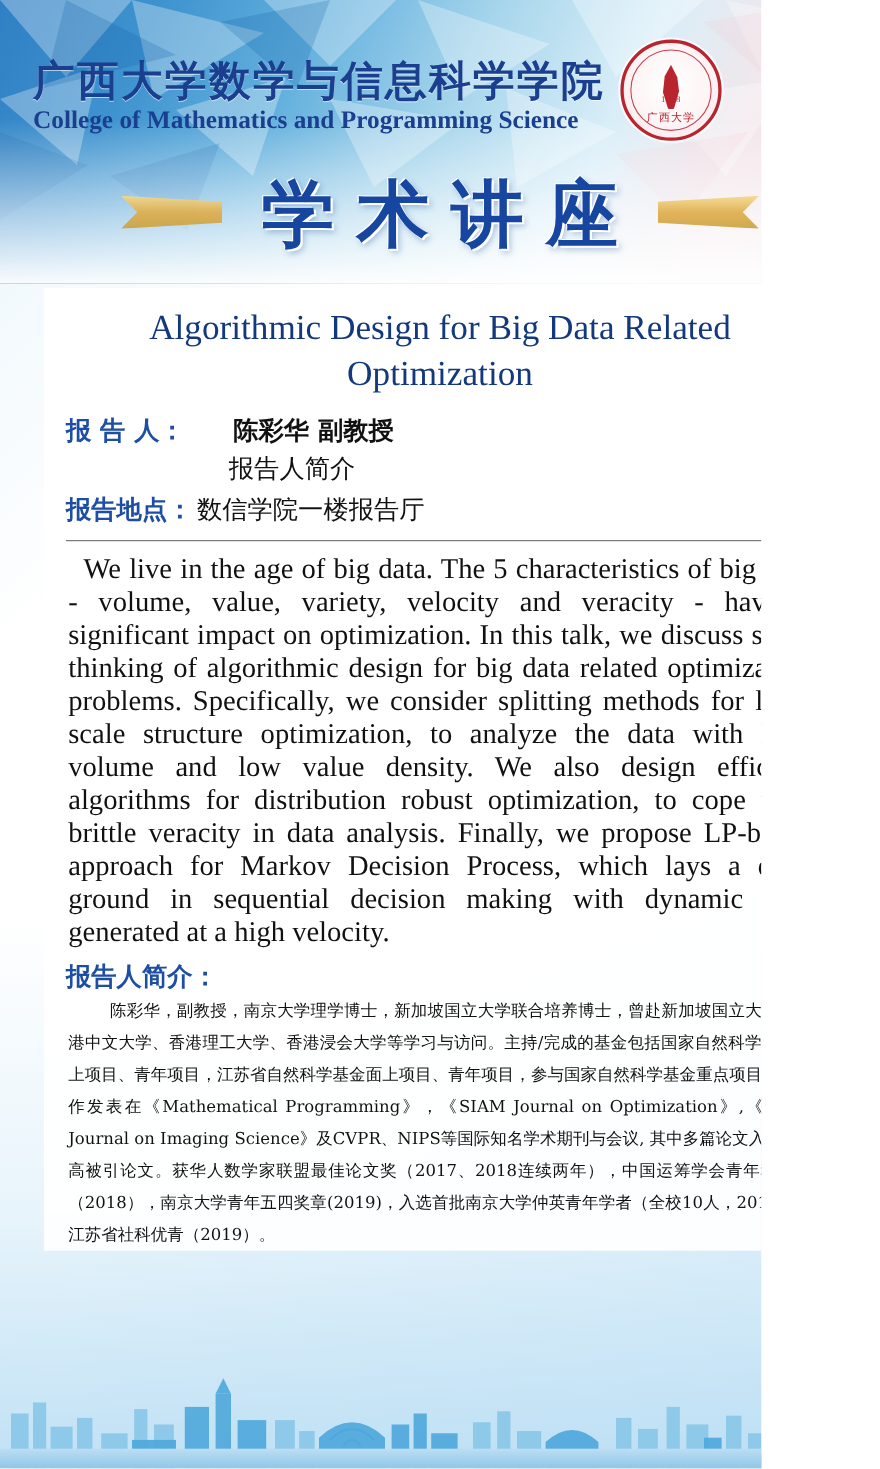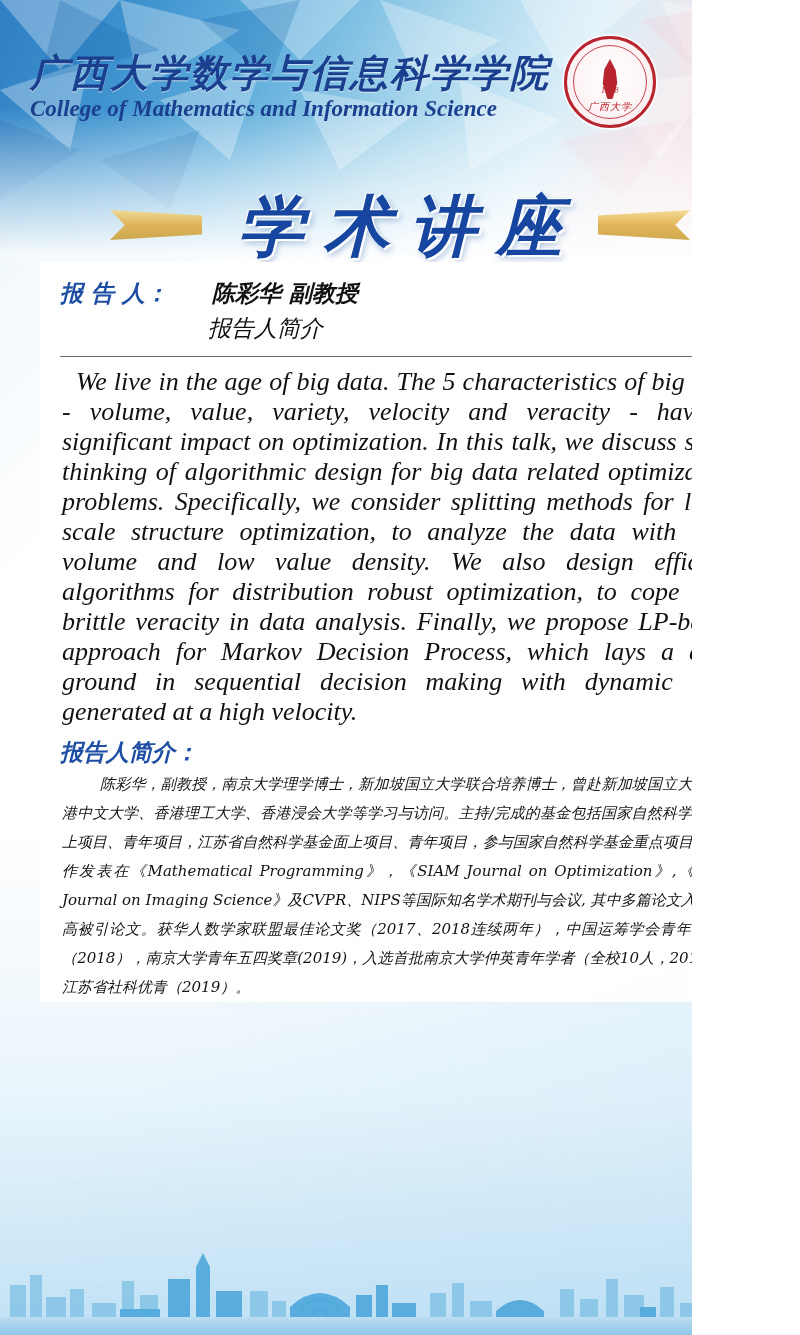--- a/index.html
+++ b/index.html
@@ -13,21 +13,20 @@
     background: #ffffff;
   }
   .poster {
     position: relative;
     width: 692px;
     height: 1335px;
     background:
       linear-gradient(180deg, rgba(255,255,255,0.0) 62%, rgba(214,236,248,0.55) 82%, rgba(182,220,243,0.85) 100%),
       linear-gradient(135deg, #e8f4fb 0%, #ffffff 30%, #ffffff 60%, #dfeffa 100%);
     overflow: hidden;
-    font-style: italic;
   }
 
   
   .header-band {
     position: absolute;
     top: 0; left: 0;
     width: 800px; height: 258px;
     background:
       linear-gradient(115deg, #2f7fc4 0%, #3e93cf 16%, #63b0dd 32%, #a8d6ec 50%, #d9eef8 66%, #f3e6ea 80%, #f6dfe6 100%);
     overflow: hidden;
@@ -105,21 +104,20 @@
     letter-spacing: 1px;
     text-align: center;
   }
 
   
   .banner {
     position: absolute;
     left: 0; top: 150px;
     width: 800px;
     text-align: center;
-    margin-top: 32px;
   }
   .banner-text {
     display: inline-block;
     font-family: "DejaVu Serif", serif;
     font-weight: bold;
     font-size: 66px;
     letter-spacing: 20px;
     color: #1746a0;
     text-shadow:
       2px 2px 0 #ffffff,
@@ -256,46 +254,51 @@
       <g opacity="0.20" fill="#f3c6d2">
         <polygon points="640,20 760,0 720,90"></polygon>
         <polygon points="700,100 800,80 800,170"></polygon>
         <polygon points="560,140 680,120 620,200"></polygon>
       </g>
     </svg>
     <div class="band-fade"></div>
   </div>
 
   <div class="school-cn">广西大学数学与信息科学学院</div>
-  <div class="school-en">College of Mathematics and Information Science</div>
+  <div class="school-en">College of Mathematics and Programming Science</div>
 
   <div class="emblem">
     <div class="ring"></div>
     <div class="flame"></div>
     <div class="year">1928</div>
     <div class="cn">广西大学</div>
   </div>
 
   <div class="banner">
     <div class="banner-ribbon-l"></div>
     <div class="banner-ribbon-r"></div>
     <span class="banner-text">学术讲座</span>
   </div>
 
   <div class="card">
 
+    <div class="talk-title">Algorithmic Design for Big Data Related Optimization</div>
 
     <div class="info-block">
       <div class="info-row">
         <span class="info-label">报 告 人：</span>
         <span class="info-value bold">陈彩华  副教授</span>
       </div>
       <div class="info-sub">报告人简介</div>
 
 
+      <div class="info-row">
+        <span class="info-label">报告地点：</span>
+        <span class="info-value">数信学院一楼报告厅</span>
+      </div>
     </div>
 
     <div class="divider"></div>
 
     <div class="abstract">We live in the age of big data. The 5 characteristics of big data - volume, value, variety, velocity and veracity - have a significant impact on optimization. In this talk, we discuss some thinking of algorithmic design for big data related optimization problems. Specifically, we consider splitting methods for large scale structure optimization, to analyze the data with high volume and low value density. We also design efficient algorithms for distribution robust optimization, to cope with brittle veracity in data analysis. Finally, we propose LP-based approach for Markov Decision Process, which lays a deep ground in sequential decision making with dynamic data generated at a high velocity.</div>
 
     <div class="section-head" style="margin-top:10px;">报告人简介：</div>
     <div class="bio">陈彩华，副教授，南京大学理学博士，新加坡国立大学联合培养博士，曾赴新加坡国立大学、香港中文大学、香港理工大学、香港浸会大学等学习与访问。主持/完成的基金包括国家自然科学基金面上项目、青年项目，江苏省自然科学基金面上项目、青年项目，参与国家自然科学基金重点项目，代表作发表在《Mathematical Programming》，《SIAM Journal on Optimization》,《SIAM Journal on Imaging Science》及CVPR、NIPS等国际知名学术期刊与会议, 其中多篇论文入选ESI高被引论文。获华人数学家联盟最佳论文奖（2017、2018连续两年），中国运筹学会青年科技奖（2018），南京大学青年五四奖章(2019)，入选首批南京大学仲英青年学者（全校10人，2018）及江苏省社科优青（2019）。</div>
   </div>
 

